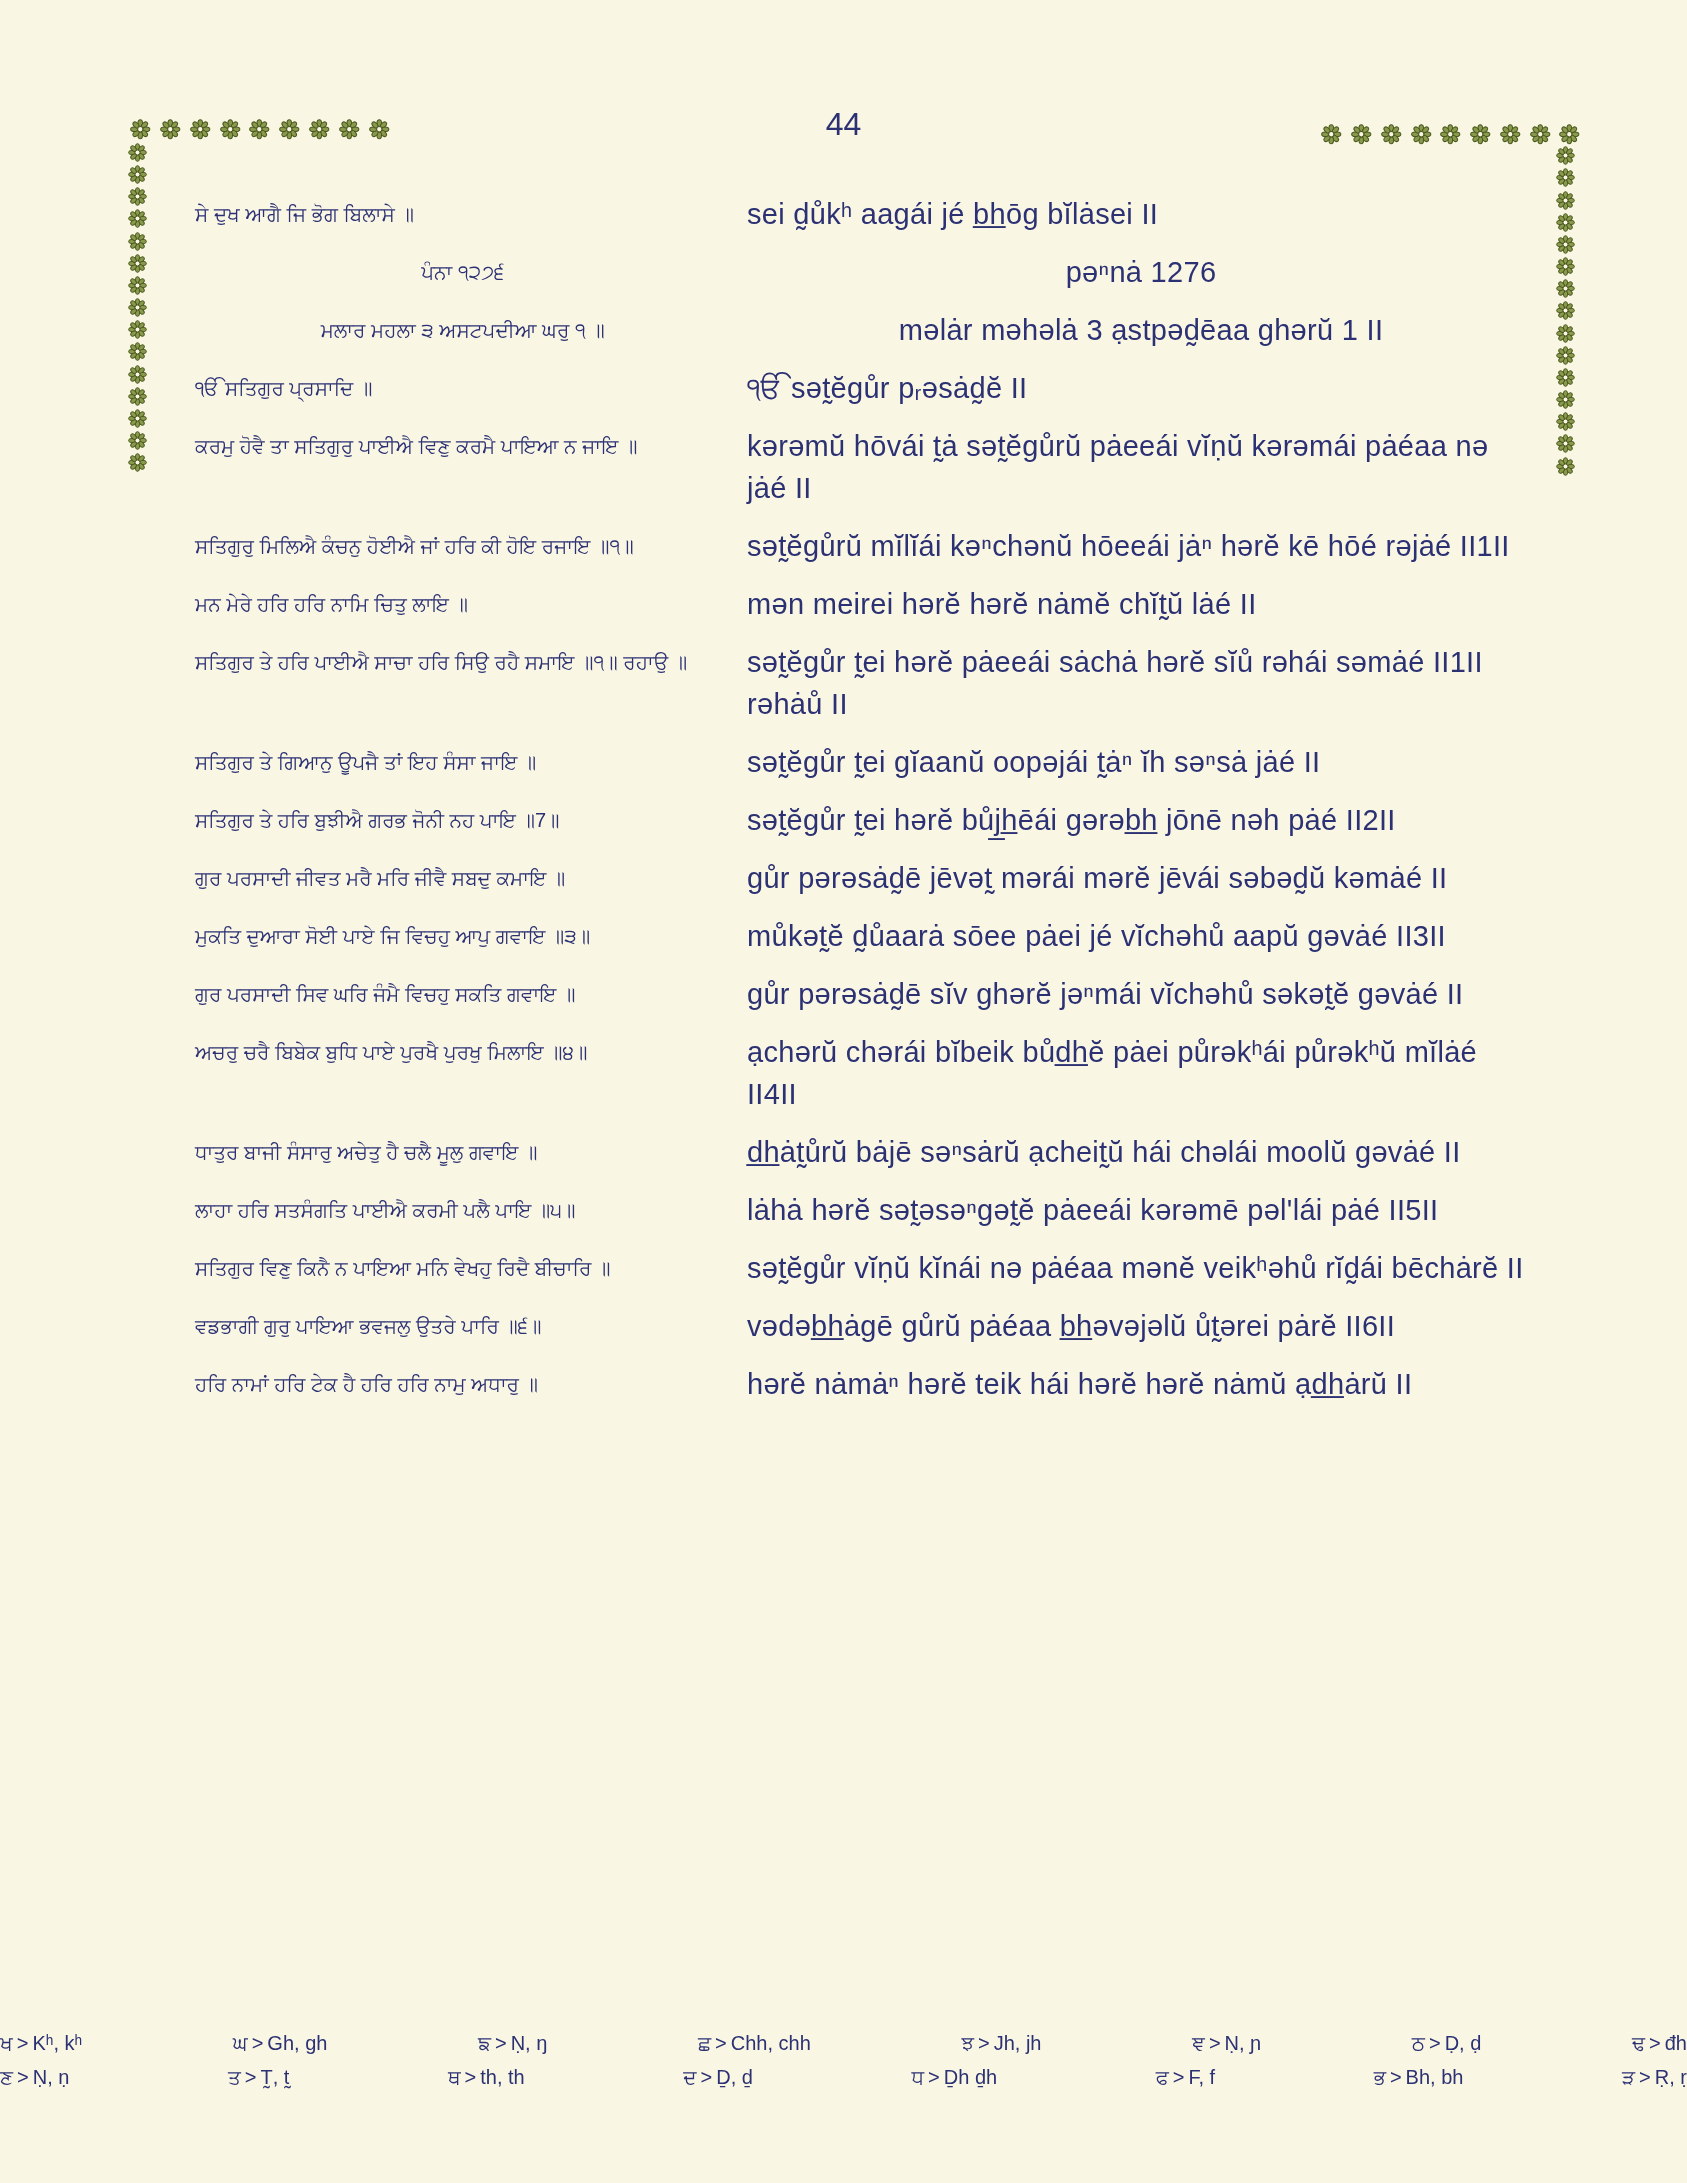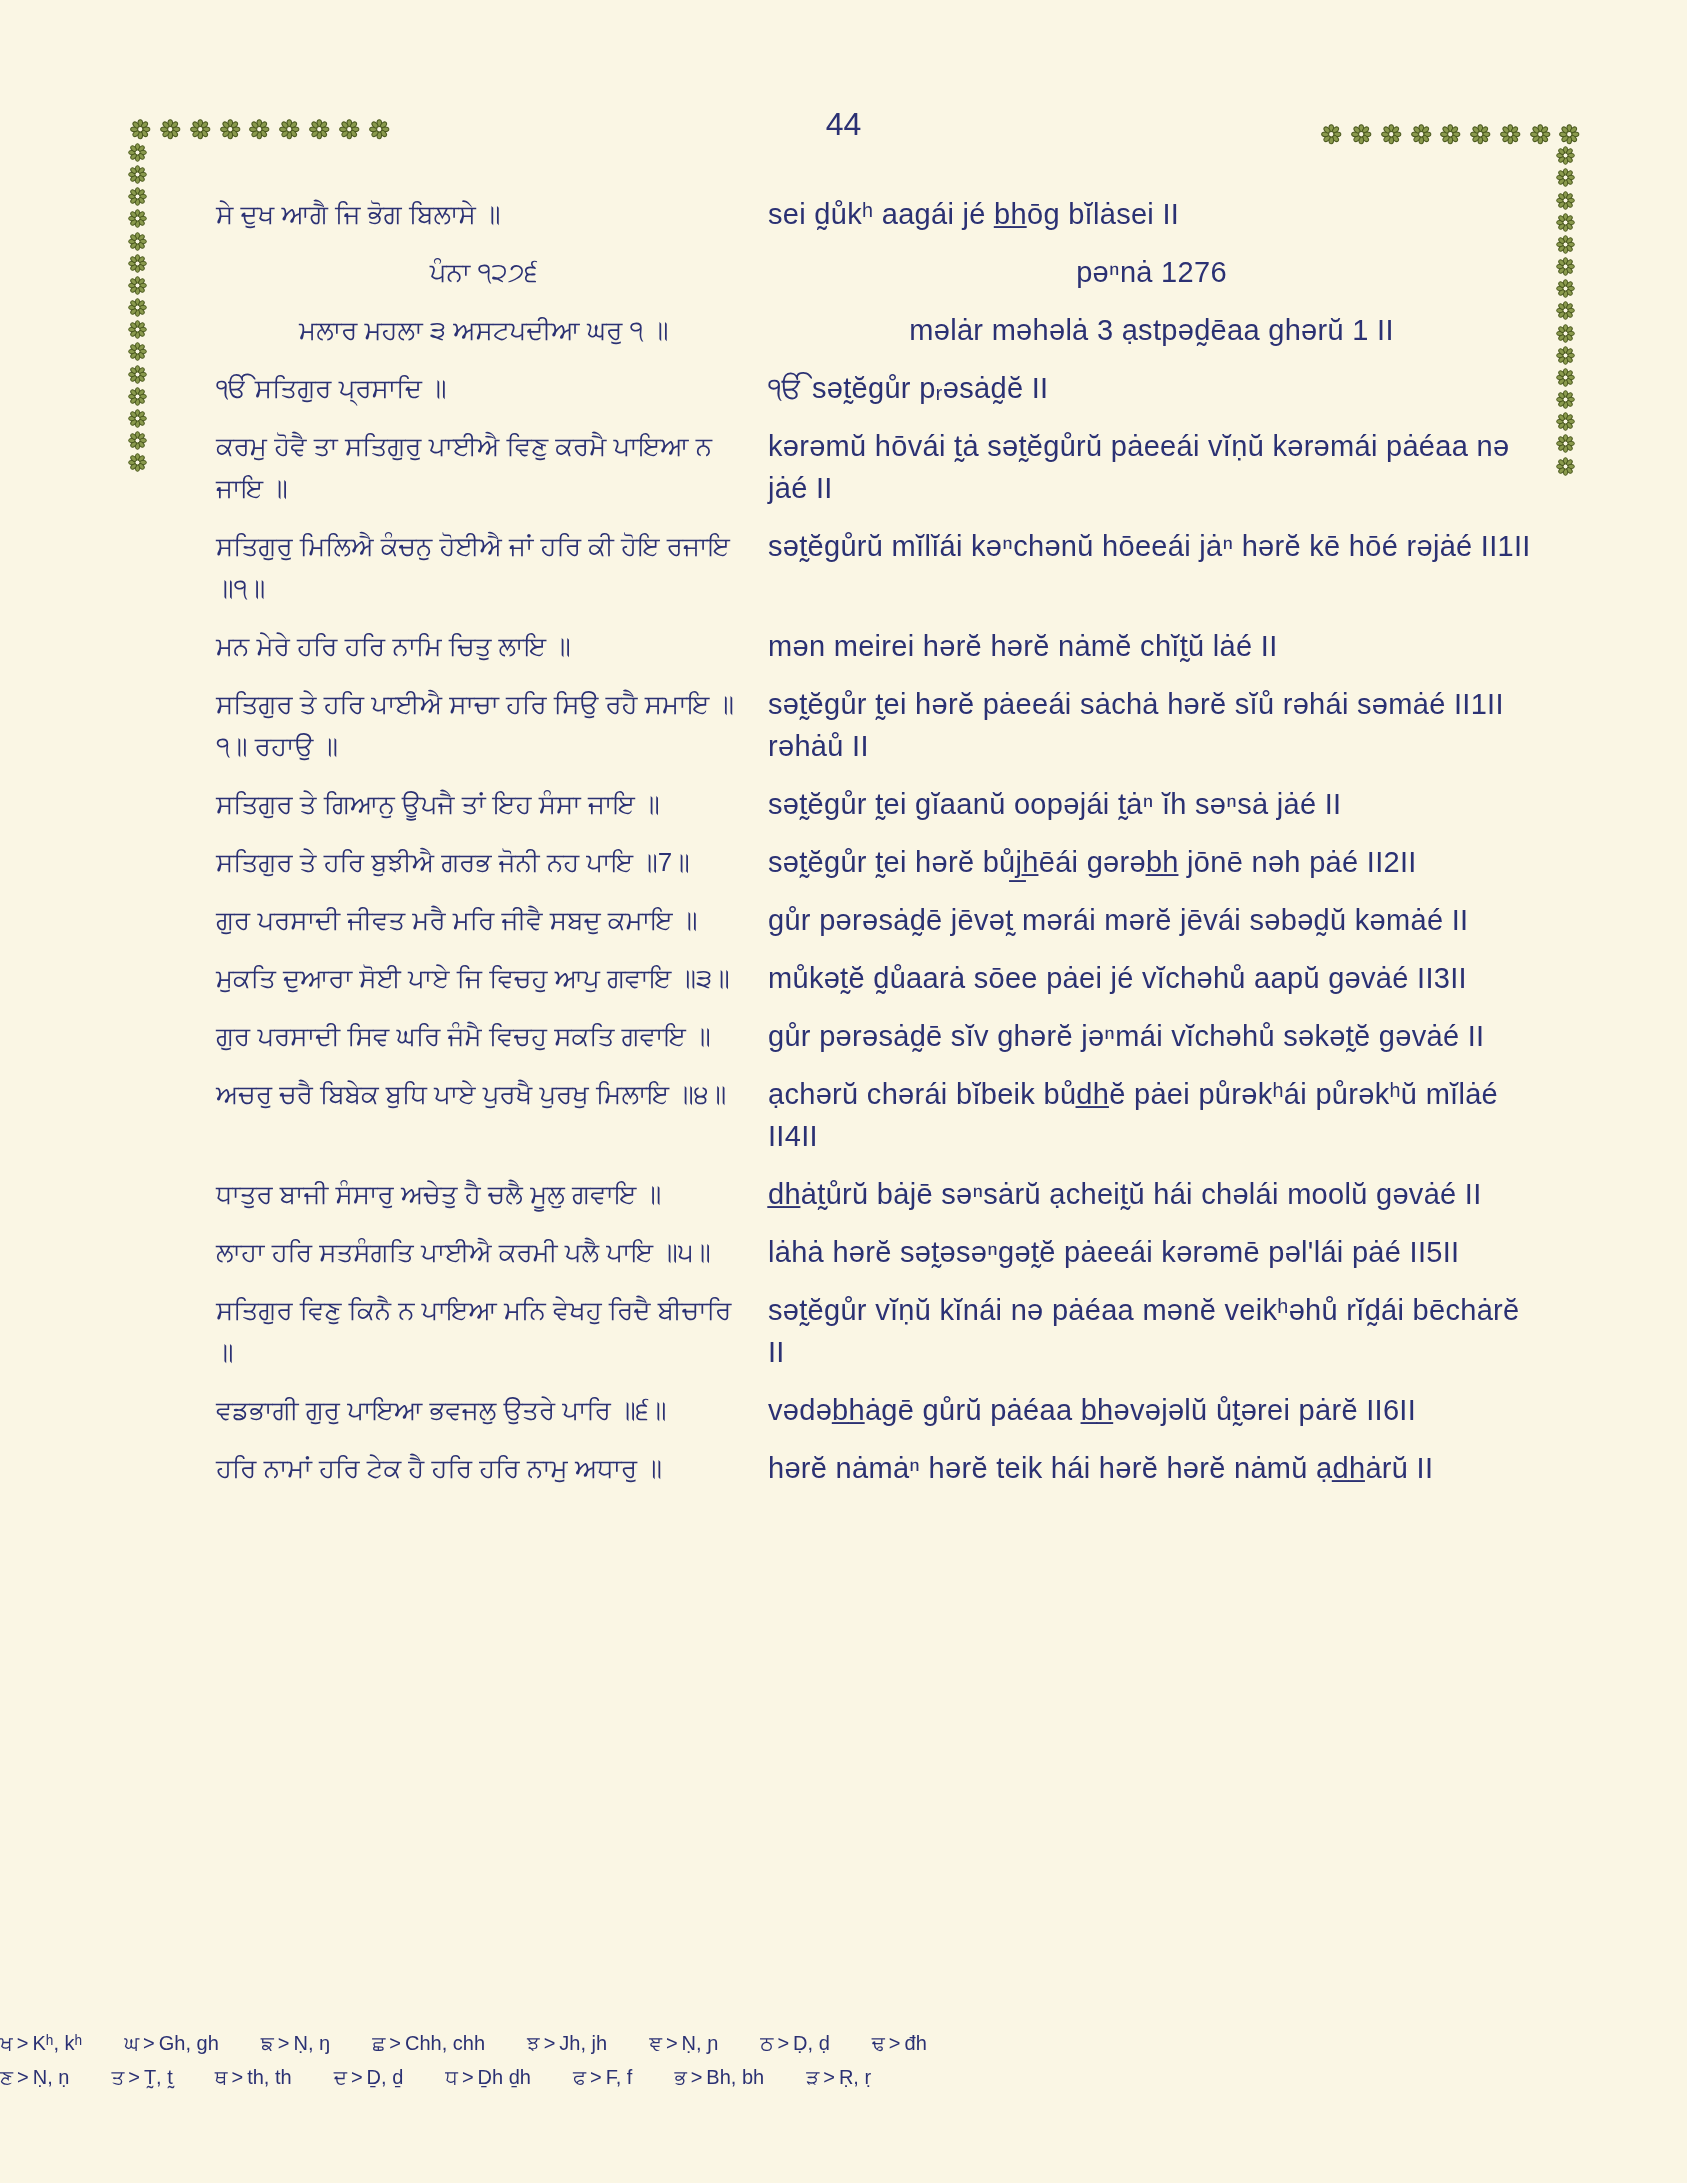--- a/index.html
+++ b/index.html
@@ -22,32 +22,32 @@
     position:absolute;top:106px;left:0;width:1687px;
     text-align:center;font-size:32px;color:var(--ink);
   }
   .flower{position:absolute;display:block;}
   #verses{
     position:absolute;left:195px;top:193px;width:1340px;
   }
   .vrow{display:flex;align-items:flex-start;margin-bottom:16px;}
   .vrow .gur{
     width:552px;flex:0 0 552px;padding-right:16.5px;box-sizing:border-box;
-    font-size:26px;line-height:42px;color:var(--ink);margin-left:21px;
+    font-size:20px;line-height:42px;color:var(--ink);
   }
   .vrow .lat{
     flex:1;font-size:29px;line-height:42px;color:var(--ink);
     letter-spacing:0.3px;
   }
   .vrow.center .gur,.vrow.center .lat{text-align:center;}
   #legend{
     position:absolute;left:0;top:2026px;width:1687px;
   }
   .legend-row{
-    display:flex;justify-content:flex-start;gap:42px;
+    display:flex;justify-content:space-between;gap:42px;
     font-size:20px;line-height:34px;color:var(--ink);
   }
   .legend-item{white-space:nowrap;}
   .legend-item .u{text-underline-offset:4.6px;}
   .arrow{padding:0 4px;}
 </style>
 </head>
 <body>
 
 <div class="page">

